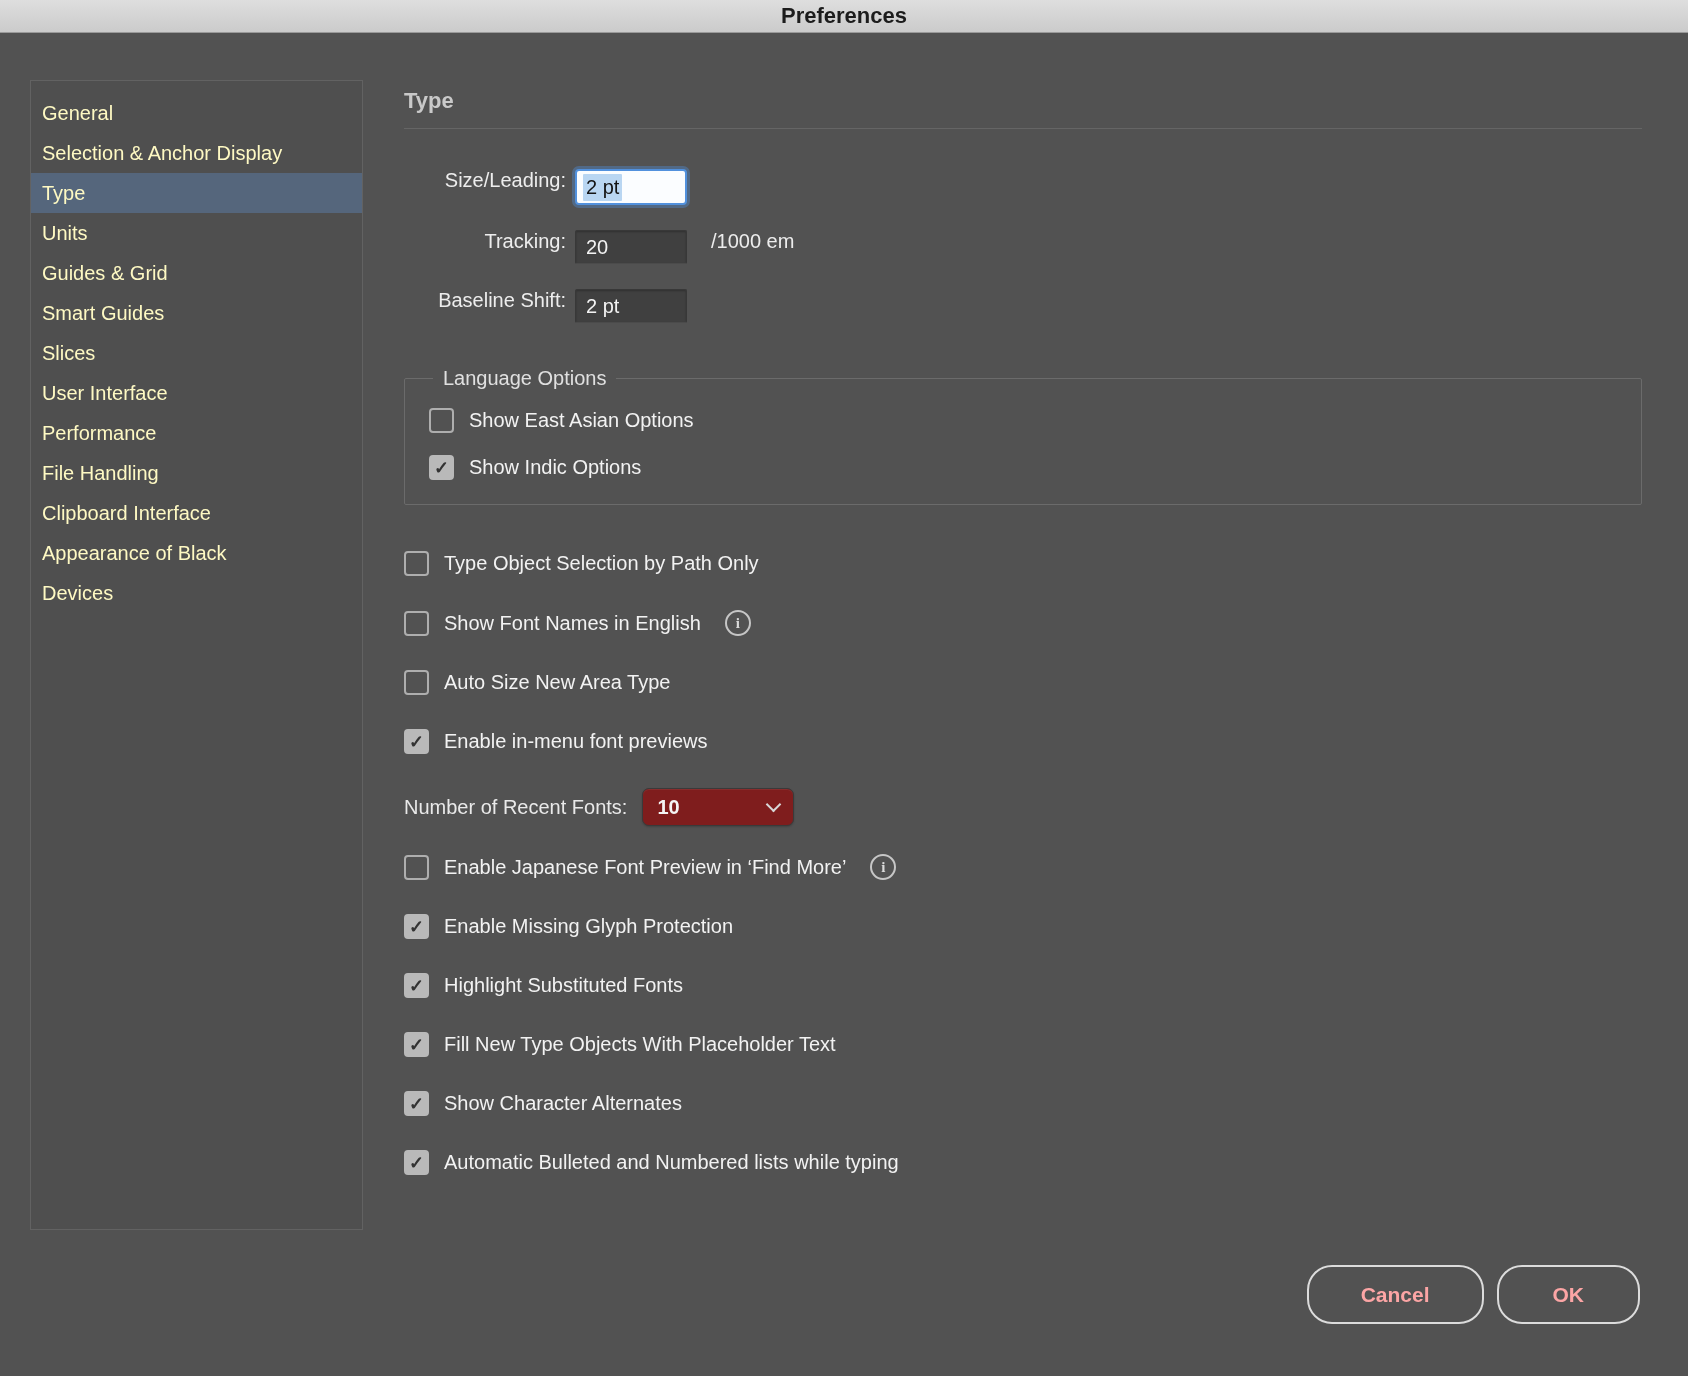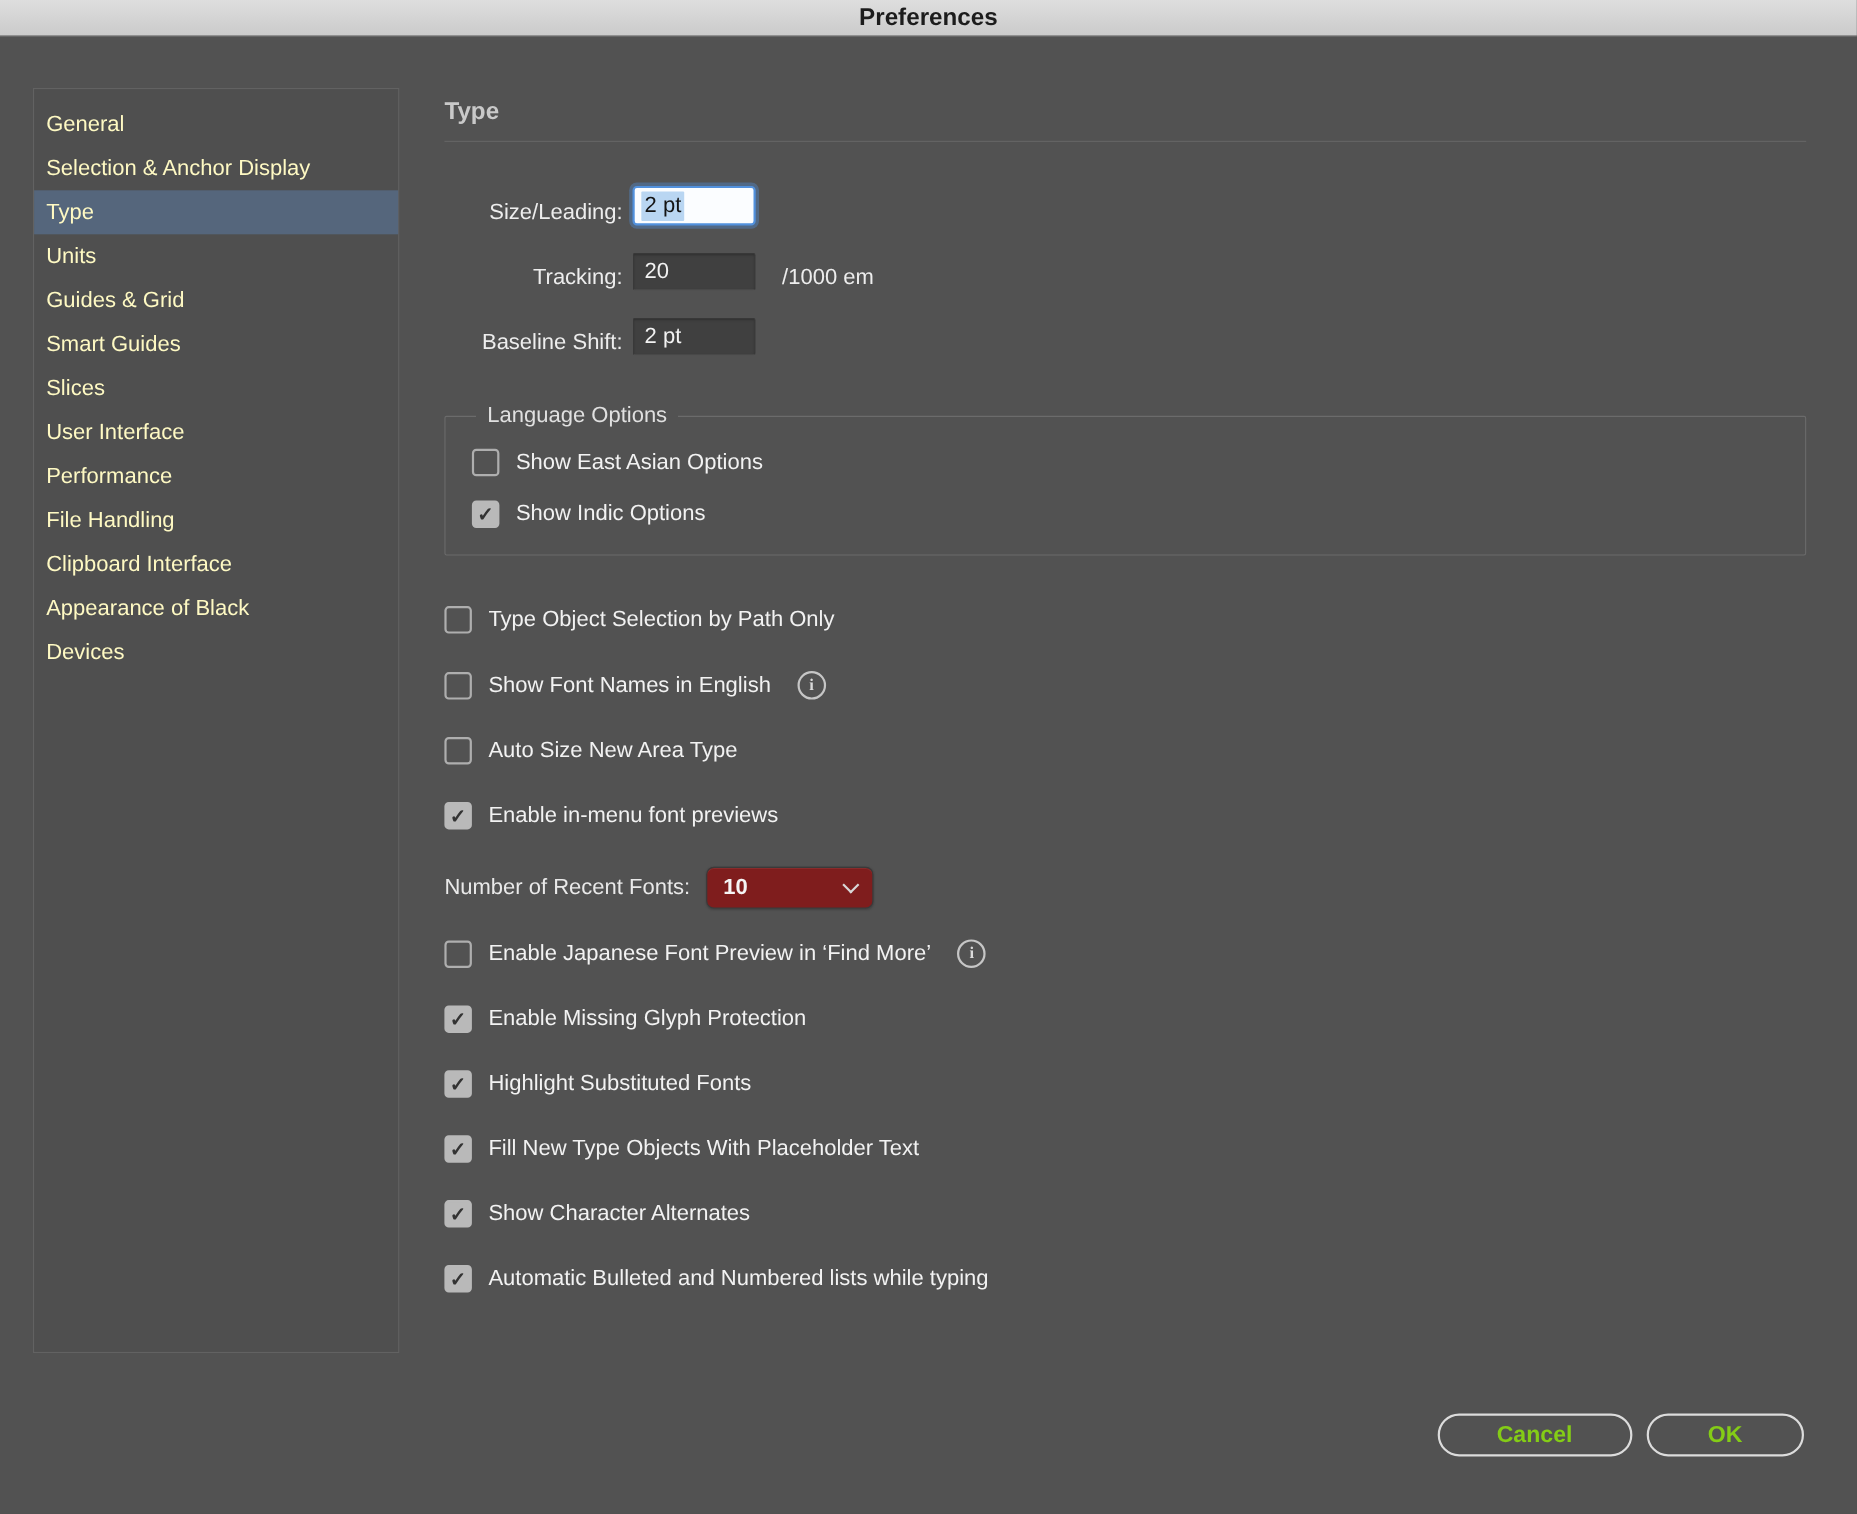--- a/index.html
+++ b/index.html
@@ -36,21 +36,21 @@
     cursor: default; white-space: nowrap;
   }
   .side-item.selected { background: #55667c; }
 
   
   .panel { position: absolute; left: 404px; top: 88px; width: 1238px; }
   .panel-title { font-size: 22px; font-weight: 700; color: #c9c9c9; margin: 0 0 14px 0; }
   .rule { border-top: 1px solid #656565; margin-bottom: 40px; }
 
   
-  .form-row { display: flex; align-items: flex-end; margin-bottom: 25px; }
+  .form-row { display: flex; align-items: flex-start; margin-bottom: 25px; }
   .field-label {
     width: 162px; min-width: 162px; text-align: right;
     font-size: 20px; color: #ededed; margin-right: 9px; white-space: nowrap;
   }
   .input-focused {
     width: 112px; height: 36px;
     background: #fbfdff;
     border: 2px solid #5291dd; border-radius: 4px;
     box-shadow: 0 0 0 3px rgba(82,145,221,.38);
     display: flex; align-items: center; padding-left: 6px;
@@ -118,23 +118,23 @@
   .chevron {
     margin-left: auto; margin-top: -6px;
     width: 11px; height: 11px;
     border-right: 2.5px solid #d8d8d8; border-bottom: 2.5px solid #d8d8d8;
     transform: rotate(45deg);
   }
 
   
   .footer { position: absolute; right: 48px; bottom: 52px; display: flex; gap: 13px; }
   .pill {
-    height: 39px; border-radius: 25px;
+    height: 59px; border-radius: 25px;
     border: 2px solid #dcdcdc; background: transparent;
-    color: #84cc16; font-size: 21px; font-weight: 600;
+    color: #fca5a5; font-size: 21px; font-weight: 600;
     font-family: inherit; cursor: default;
   }
   .pill.cancel { padding: 0 52px; }
   .pill.ok { padding: 0 54px; }
 </style>
 </head>
 <body>
 
 <div class="titlebar">
   <span>Preferences</span>

